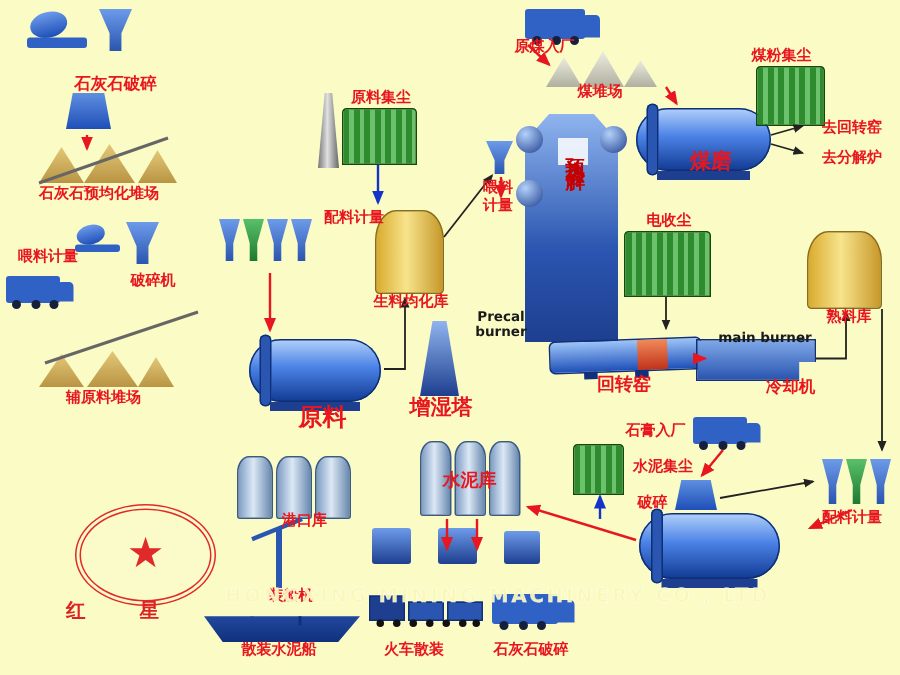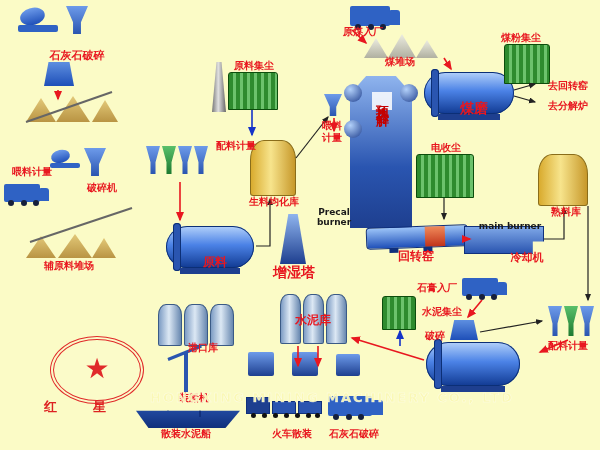--- a/index.html
+++ b/index.html
@@ -185,50 +185,51 @@
     <path d="M424,360 L352,338" stroke="#E8171F" stroke-width="1.6" fill="none" marker-end="url(#aR)"></path>
     <path d="M298,346 L298,366" stroke="#E8171F" stroke-width="1.6" fill="none" marker-end="url(#aR)"></path>
     <path d="M318,346 L318,366" stroke="#E8171F" stroke-width="1.6" fill="none" marker-end="url(#aR)"></path>
     <path d="M482,300 L468,317" stroke="#E8171F" stroke-width="1.6" fill="none" marker-end="url(#aR)"></path>
     <path d="M480,332 L542,321" stroke="#222" stroke-width="1.2" fill="none" marker-end="url(#aK)"></path>
     <path d="M400,346 L400,331" stroke="#1433C8" stroke-width="1.6" fill="none" marker-end="url(#aB)"></path>
     <path d="M464,239 L470,239" stroke="#E8171F" stroke-width="1.6" fill="none" marker-end="url(#aR)"></path>
   </svg>
 
   <div class="lbl" style="left:32px;top:50px;width:90px;font-size:11px">石灰石破碎</div>
+  <div class="lbl" style="left:10px;top:124px;width:112px">石灰石预均化堆场</div>
   <div class="lbl" style="left:2px;top:166px;width:60px">喂料计量</div>
   <div class="lbl" style="left:80px;top:182px;width:44px">破碎机</div>
   <div class="lbl" style="left:34px;top:260px;width:70px">辅原料堆场</div>
   <div class="lbl" style="left:208px;top:140px;width:56px">配料计量</div>
   <div class="lbl" style="left:226px;top:60px;width:56px">原料集尘</div>
   <div class="lbl" style="left:242px;top:196px;width:64px">生料均化库</div>
   <div class="lbl" style="left:320px;top:120px;width:24px">喂料计量</div>
   <div class="lbl" style="left:336px;top:26px;width:54px">原煤入厂</div>
   <div class="lbl" style="left:378px;top:56px;width:44px">煤堆场</div>
   <div class="lbl" style="left:492px;top:32px;width:58px">煤粉集尘</div>
   <div class="lbl" style="left:452px;top:100px;width:44px;font-size:14px">煤磨</div>
   <div class="lbl" style="left:540px;top:80px;width:56px">去回转窑</div>
   <div class="lbl" style="left:540px;top:100px;width:56px">去分解炉</div>
   <div class="lbl" style="left:424px;top:142px;width:44px">电收尘</div>
   <div class="lbl" style="left:540px;top:206px;width:52px">熟料库</div>
   <div class="lblk" style="left:312px;top:208px;width:44px">Precal burner</div>
   <div class="lblk" style="left:476px;top:222px;width:68px;white-space:nowrap">main burner</div>
-  <div class="lbl" style="left:190px;top:256px;width:50px;font-size:12px">原料</div>
+  <div class="lbl" style="left:190px;top:269px;width:50px;font-size:16px">原料</div>
   <div class="lbl" style="left:272px;top:264px;width:44px;font-size:14px">增湿塔</div>
   <div class="lbl" style="left:390px;top:250px;width:52px;font-size:12px">回转窑</div>
   <div class="lbl" style="left:502px;top:252px;width:50px;font-size:11px">冷却机</div>
   <div class="lbl" style="left:410px;top:282px;width:54px">石膏入厂</div>
   <div class="lbl" style="left:414px;top:306px;width:56px">水泥集尘</div>
   <div class="lbl" style="left:420px;top:330px;width:30px">破碎</div>
   <div class="lbl" style="left:540px;top:340px;width:56px">配料计量</div>
   <div class="lbl" style="left:290px;top:314px;width:46px;font-size:12px">水泥库</div>
   <div class="lbl" style="left:180px;top:342px;width:46px">港口库</div>
   <div class="lbl" style="left:172px;top:392px;width:44px">装船机</div>
   <div class="lbl" style="left:152px;top:428px;width:68px">散装水泥船</div>
-  <div class="lbl" style="left:264px;top:428px;width:56px">火车散装</div>
+  <div class="lbl" style="left:248px;top:428px;width:56px">火车散装</div>
   <div class="lbl" style="left:326px;top:428px;width:56px">石灰石破碎</div>
 
   <div class="wm">
     <div class="logo">
       <span class="logo-star">★</span>
     </div>
     <div class="logo-text">红星</div>
     <div class="wm-en">HONGXING MINING MACHINERY CO., LTD</div>
   </div>
 

